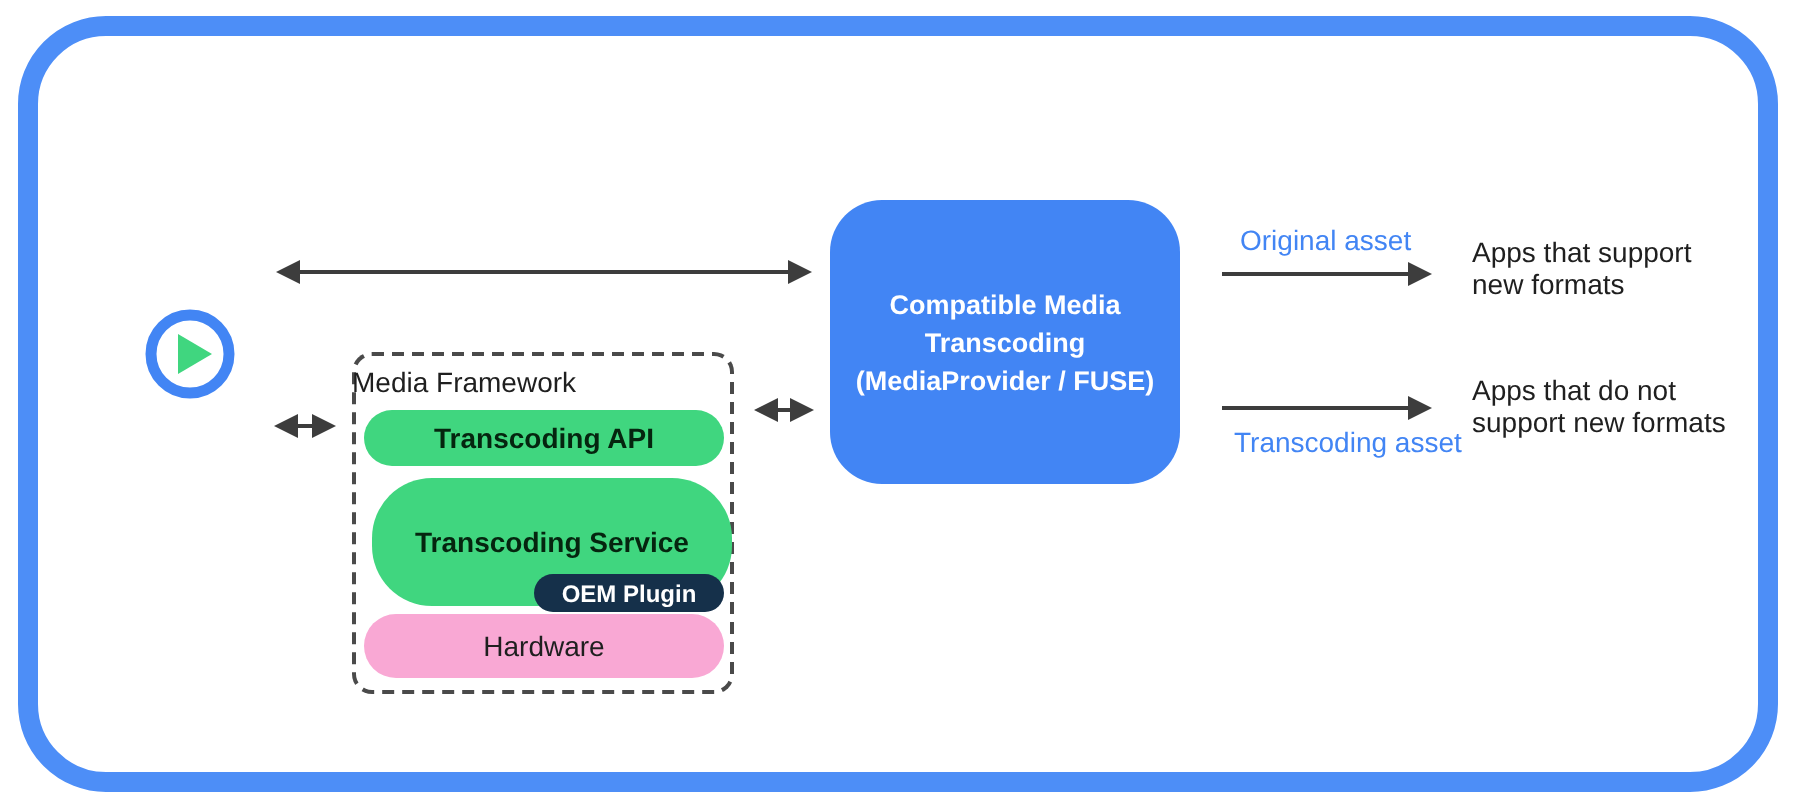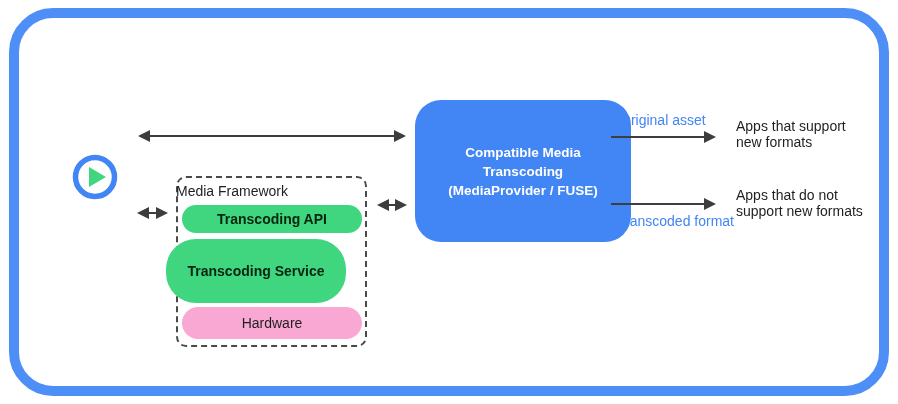--- a/index.html
+++ b/index.html
@@ -18,28 +18,28 @@
   .video-label{left:48px;top:202px;width:80px;text-align:center;
     font-size:14px;line-height:17px;color:#1f1f1f;}
   
   .mf-box{left:176px;top:176px;width:191px;height:171px;
     border:2px dashed #4a4a4a;border-radius:10px;box-sizing:border-box;background:#fff;}
   .mf-title{left:176px;top:183px;width:191px;text-align:left;font-size:14px;color:#1f1f1f;}
   .pill{box-sizing:border-box;display:flex;align-items:center;justify-content:center;
     text-align:right;font-size:14px;color:#072716;}
   .pill-api{left:182px;top:205px;width:180px;height:28px;border-radius:14px;
     background:#40d67f;font-weight:bold;color:#05250f;}
-  .pill-service{left:166px;top:239px;width:180px;height:64px;border-radius:30px;
+  .pill-service{left:186px;top:239px;width:180px;height:64px;border-radius:30px;
     background:#40d67f;font-weight:bold;color:#05250f;align-items:center;}
   .pill-oem{left:267px;top:287px;width:95px;height:19px;border-radius:10px;
     background:#15304a;color:#ffffff;font-weight:bold;font-size:12px;}
   .pill-hw{left:182px;top:307px;width:180px;height:32px;border-radius:16px;
     background:#f9a8d4;color:#1f1f1f;}
   
-  .transcoder{left:415px;top:100px;width:216px;height:142px;border-radius:26px;
+  .transcoder{left:415px;top:100px;width:175px;height:142px;border-radius:26px;
     background:#4285f4;display:flex;align-items:center;justify-content:center;
     text-align:center;color:#ffffff;font-weight:bold;font-size:13.5px;line-height:19px;}
   
   .asset-label{font-size:14px;color:#4285f4;}
   .lbl-original{left:620px;top:112px;}
   .lbl-transcoded{left:617px;top:213px;}
   .apps-text{font-size:14px;line-height:16px;color:#1f1f1f;}
   .apps-support{left:736px;top:118px;}
   .apps-nosupport{left:736px;top:187px;}
   svg.arrows{position:absolute;left:0;top:0;pointer-events:none;}
@@ -56,28 +56,29 @@
       <circle cx="23" cy="23" r="19.5" fill="#ffffff" stroke="#4285f4" stroke-width="5.5"></circle>
       <polygon points="17,13 34,23 17,33" fill="#40d67f"></polygon>
     </svg>
   </div>
 
   <div class="mf-box abs"></div>
   <div class="mf-title abs">Media Framework</div>
 
   <div class="pill pill-api abs">Transcoding API</div>
   <div class="pill pill-service abs">Transcoding Service</div>
+  <div class="pill pill-oem abs">OEM Plugin</div>
   <div class="pill pill-hw abs">Hardware</div>
 
   <div class="transcoder pre abs">Compatible Media
 Transcoding
 (MediaProvider / FUSE)</div>
 
   <div class="asset-label lbl-original abs">Original asset</div>
-  <div class="asset-label lbl-transcoded abs">Transcoded format</div>
+  <div class="asset-label lbl-transcoded abs">Transcoding asset</div>
   <div class="apps-text apps-support pre abs">Apps that support
 new formats</div>
   <div class="apps-text apps-nosupport pre abs">Apps that do not
 support new formats</div>
 
   <svg class="arrows" width="898" height="404" viewBox="0 0 898 404">
     <defs>
       <marker id="ah" viewBox="0 0 6 6" markerWidth="6" markerHeight="6" refX="5" refY="3" orient="auto-start-reverse" markerUnits="strokeWidth">
         <path d="M0,0 L6,3 L0,6 Z" fill="#3d3d3d"></path>
       </marker>

